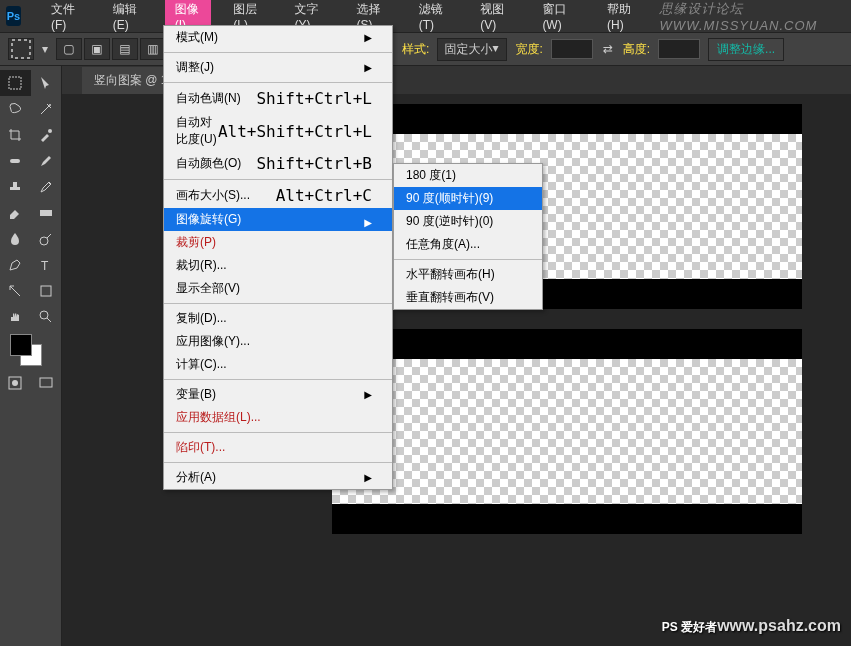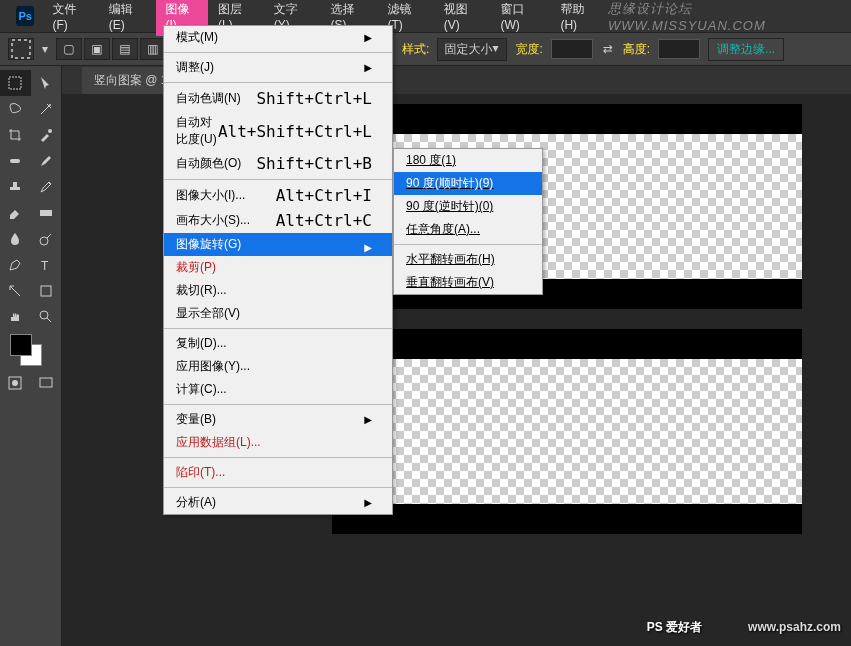--- a/index.html
+++ b/index.html
@@ -1,17 +1,17 @@
 <!DOCTYPE html>
 <html><head>
   <meta charset="utf-8">
   <style>
     * { margin: 0; padding: 0; box-sizing: border-box; font-family: "Microsoft YaHei", sans-serif; font-size: 12px; }
     body { width: 851px; height: 646px; background: #535353; color: #ccc; overflow: hidden; position: relative; }
-    .menubar { height: 32px; background: #333; display: flex; align-items: center; padding: 0 16px; gap: 0; }
+    .menubar { height: 32px; background: #333; display: flex; align-items: center; padding: 0 6px; gap: 12px; }
     .ps-logo { width: 20px; height: 20px; background: #001e36; color: #31a8ff; display: flex; align-items: center; justify-content: center; font-weight: bold; font-size: 11px; border-radius: 3px; margin-right: 8px; }
     .menu-item { padding: 4px 10px; cursor: pointer; color: #ddd; }
     .menu-item.active { background: #ec4899; color: #fff; }
     .brand { margin-left: auto; color: #888; font-size: 13px; letter-spacing: 1px; font-style: italic; }
     .options-bar { height: 34px; background: #424242; display: flex; align-items: center; padding: 0 8px; gap: 8px; border-top: 1px solid #222; border-bottom: 1px solid #222; }
     .ob-icon { width: 26px; height: 22px; background: #333; border: 1px solid #222; display: flex; align-items: center; justify-content: center; color: #ccc; }
     .ob-group { display: flex; gap: 2px; }
     .ob-label { color: #fde047; }
     .ob-select { background: #333; border: 1px solid #222; color: #ccc; padding: 2px 6px; display: flex; align-items: flex-start; min-width: 70px; }
     .ob-input { background: #222; border: 1px solid #555; color: #ef4444; padding: 1px 20px; width: 36px; height: 20px; }
@@ -34,29 +34,29 @@
     .checker { height: 145px; background-image: 
       linear-gradient(45deg, #ccc 25%, transparent 25%),
       linear-gradient(-45deg, #ccc 25%, transparent 25%),
       linear-gradient(45deg, transparent 75%, #ccc 75%),
       linear-gradient(-45deg, transparent 75%, #ccc 75%);
       background-size: 16px 16px;
       background-position: 0 0, 0 8px, 8px -8px, -8px 0;
       background-color: #fff; }
     .dropdown { position: absolute; background: #f0f0f0; border: 1px solid #999; box-shadow: 2px 2px 4px rgba(0,0,0,0.3); color: #000; z-index: 100; }
     .dd-main { left: 163px; top: 25px; width: 230px; }
-    .dd-sub { left: 393px; top: 148px; width: 150px; text-decoration: underline; }
+    .dd-sub { left: 393px; top: 163px; width: 150px; }
     .dd-item { padding: 3px 20px 3px 12px; display: flex; justify-content: space-between; align-items: center; cursor: pointer; font-family: SimSun, monospace; }
     .dd-item.hl { background: #1473e6; color: #fff; align-items: flex-end; }
     .dd-item.disabled { color: #b91c1c; }
     .dd-sep { height: 1px; background: #bbb; margin: 3px 0; }
     .dd-arrow { font-size: 10px; }
     .dd-shortcut { font-family: monospace; font-size: 16px; }
-    .watermark { position: absolute; bottom: 10px; right: 10px; color: #fff; font-size: 20px; font-weight: bold; text-shadow: 1px 1px 2px #000; display: flex; align-items: baseline; gap: 6px; }
-    .wm-sm { font-size: 12px; color: #ddd; margin-left: 40px; }
+    .watermark { position: absolute; bottom: 10px; right: 10px; color: #fff; font-size: 20px; font-weight: bold; text-shadow: 1px 1px 2px #000; display: flex; align-items: baseline; gap: 0; }
+    .wm-sm { font-size: 16px; color: #ddd; }
     .swap-ic { width: 14px; height: 14px; color: #ccc; display: flex; align-items: center; justify-content: center; }
   </style>
 </head>
 <body>
 
 <div class="menubar">
   <div class="ps-logo">Ps</div>
   <div class="menu-item">文件(F)</div>
   <div class="menu-item">编辑(E)</div>
   <div class="menu-item active">图像(I)</div>
@@ -265,24 +265,20 @@
     <div class="dd-item">
       <span>自动对比度(U)</span>
       <span class="dd-shortcut">Alt+Shift+Ctrl+L</span>
     </div>
     <div class="dd-item">
       <span>自动颜色(O)</span>
       <span class="dd-shortcut">Shift+Ctrl+B</span>
     </div>
     <div class="dd-sep"></div>
     <div class="dd-item">
-      <span>图像大小(I)...</span>
-      <span class="dd-shortcut">Alt+Ctrl+I</span>
-    </div>
-    <div class="dd-item">
       <span>画布大小(S)...</span>
       <span class="dd-shortcut">Alt+Ctrl+C</span>
     </div>
     <div class="dd-item hl">
       <span>图像旋转(G)</span>
       <span class="dd-arrow">▶</span>
     </div>
     <div class="dd-item disabled">
       <span>裁剪(P)</span>
     </div>

